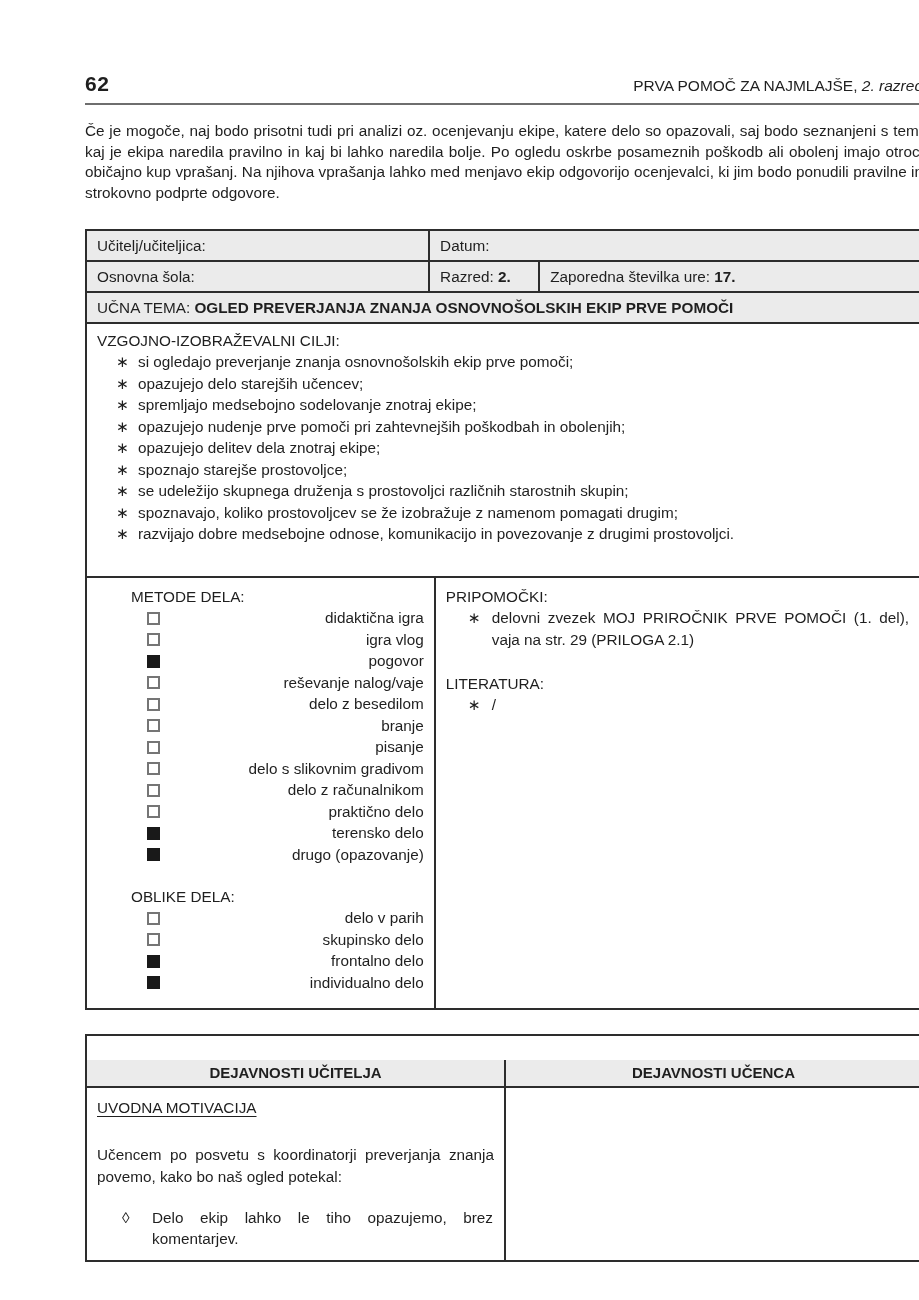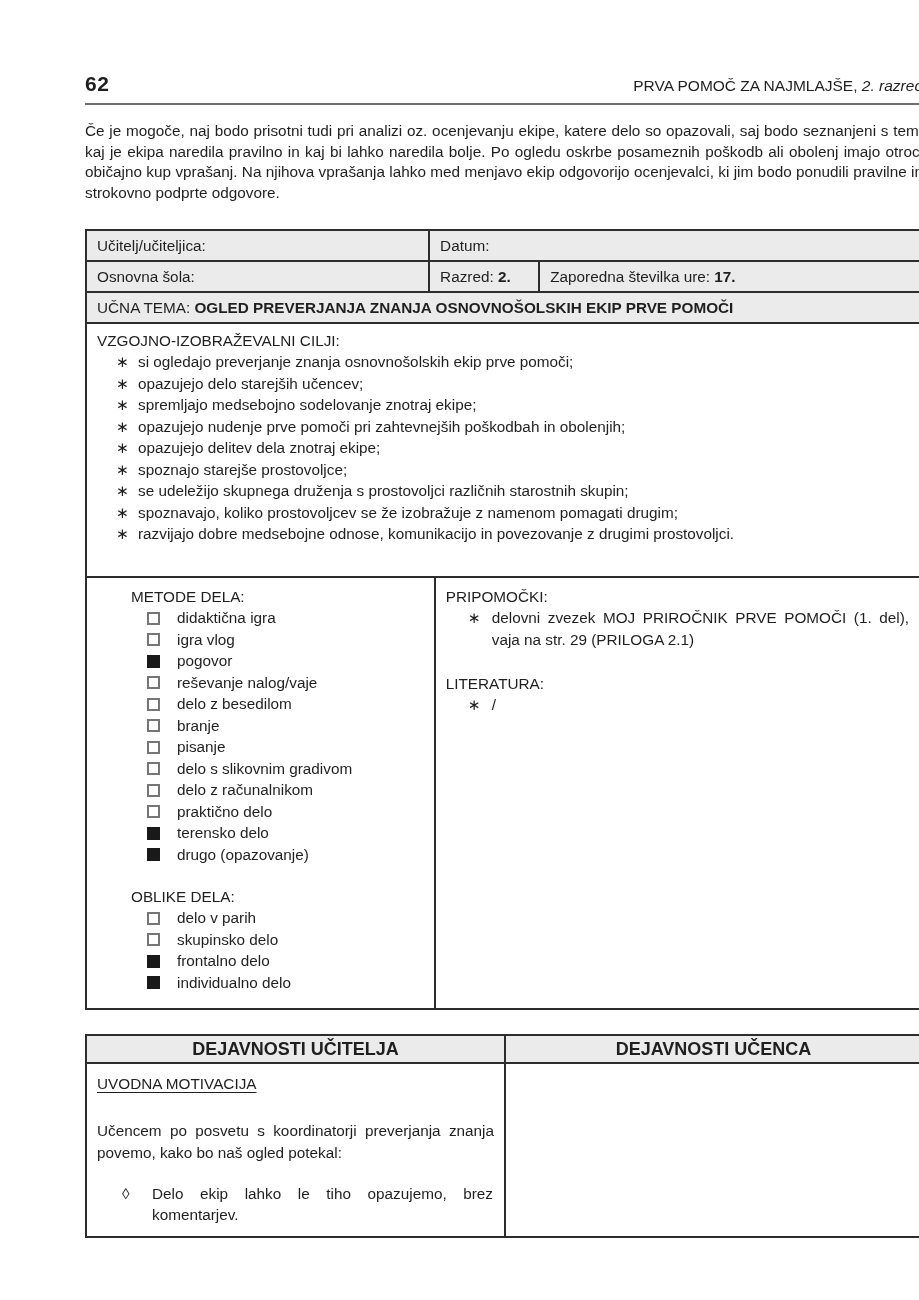--- a/index.html
+++ b/index.html
@@ -42,32 +42,32 @@
   .goals-cell p { line-height:21px; font-size:15.3px; }
   .bullet-row { display:flex; margin-left:17px; line-height:21.5px; font-size:15.3px; }
   .bullet-row .star { width:24px; flex:0 0 24px; text-align:left; padding-left:2px; }
 
   
   .split-row { min-height:432px; }
   .w-left { width:37.5%;margin-left:34px; }
   .w-right { flex:1; }
   .pad-cell { padding:8px 10px 10px 10px; }
   .section-heading { font-size:15.3px; line-height:21px; }
-  .check-row { display:flex; align-items:center; height:21.5px; margin-left:16px; }
+  .check-row { display:flex; align-items:center; height:21.5px; margin-left:16px;justify-content:space-between; }
   .checkbox { width:13px; height:13px; flex:0 0 13px; border:2px solid #757575; background:#fff; margin-right:17px; }
   .checkbox.checked { background:#191919; border-color:#191919; }
   .check-label { font-size:15.3px; white-space:nowrap; }
   .forms-heading { margin-top:21px; }
   .aid-bullet { display:flex; margin-left:20px; line-height:21.5px; font-size:15.3px; }
   .aid-bullet .star { width:26px; flex:0 0 26px; padding-left:2px; }
   .aid-text { text-align:justify; padding-right:2px; }
   .lit-heading { margin-top:23px; }
 
   
-  .tbl2 .head-cell { width:50%; height:26px; line-height:26px; text-align:center; font-weight:bold; font-size:18px; }
+  .tbl2 .head-cell { width:50%; height:26px; line-height:26px; text-align:center; font-weight:bold; font-size:15px;margin-top:24px; }
   .tbl2 .body-cell { width:50%; min-height:171px; padding:9px 10px 10px 10px; }
   .underlined-heading { font-size:15.3px; line-height:21px; text-decoration:underline; text-underline-offset:3px; }
   .activity-par { margin-top:26px; font-size:15.3px; line-height:21.3px; text-align:justify; hyphens:manual; -webkit-hyphens:manual; }
   .diamond-row { display:flex; margin-top:20px; margin-left:25px; line-height:21.5px; font-size:15.3px; }
   .diamond-row .diamond { width:30px; flex:0 0 30px; }
   .diamond-row .d-text { text-align:justify; padding-right:1px; }
 </style>
 </head>
 <body>
 

